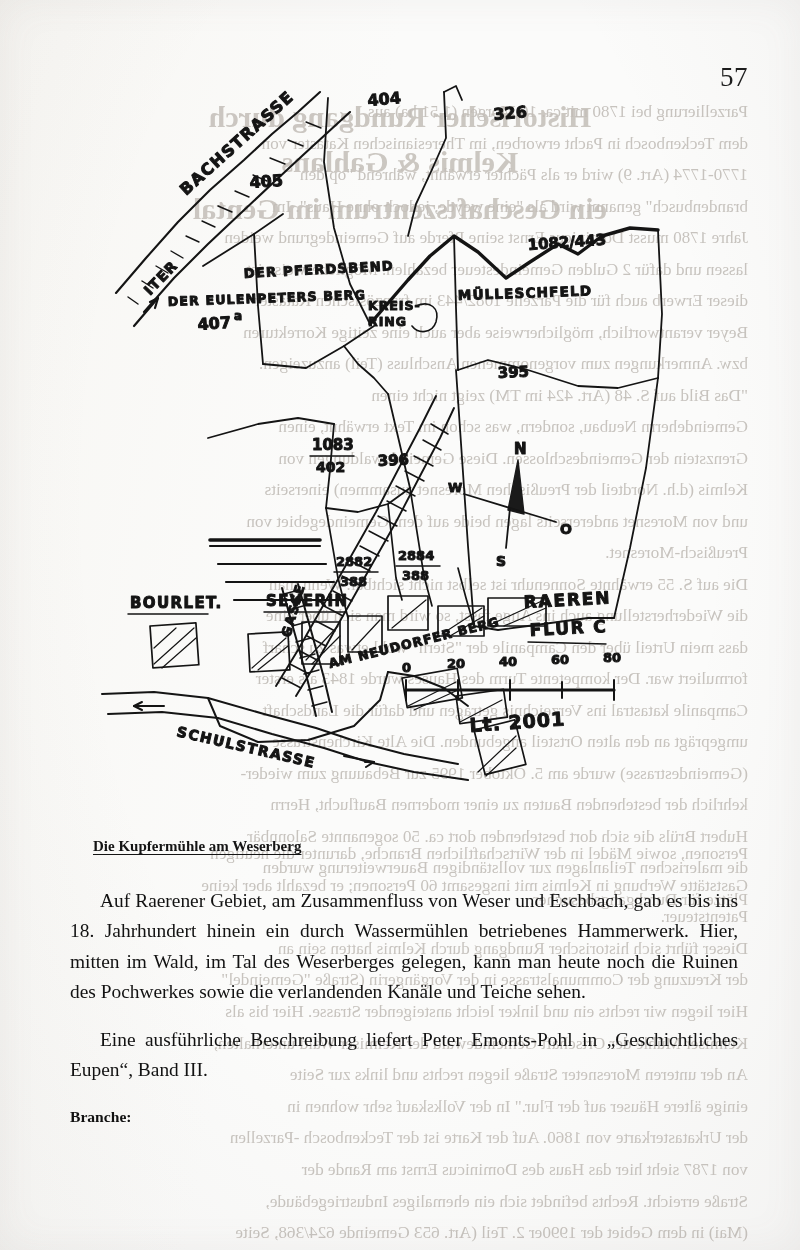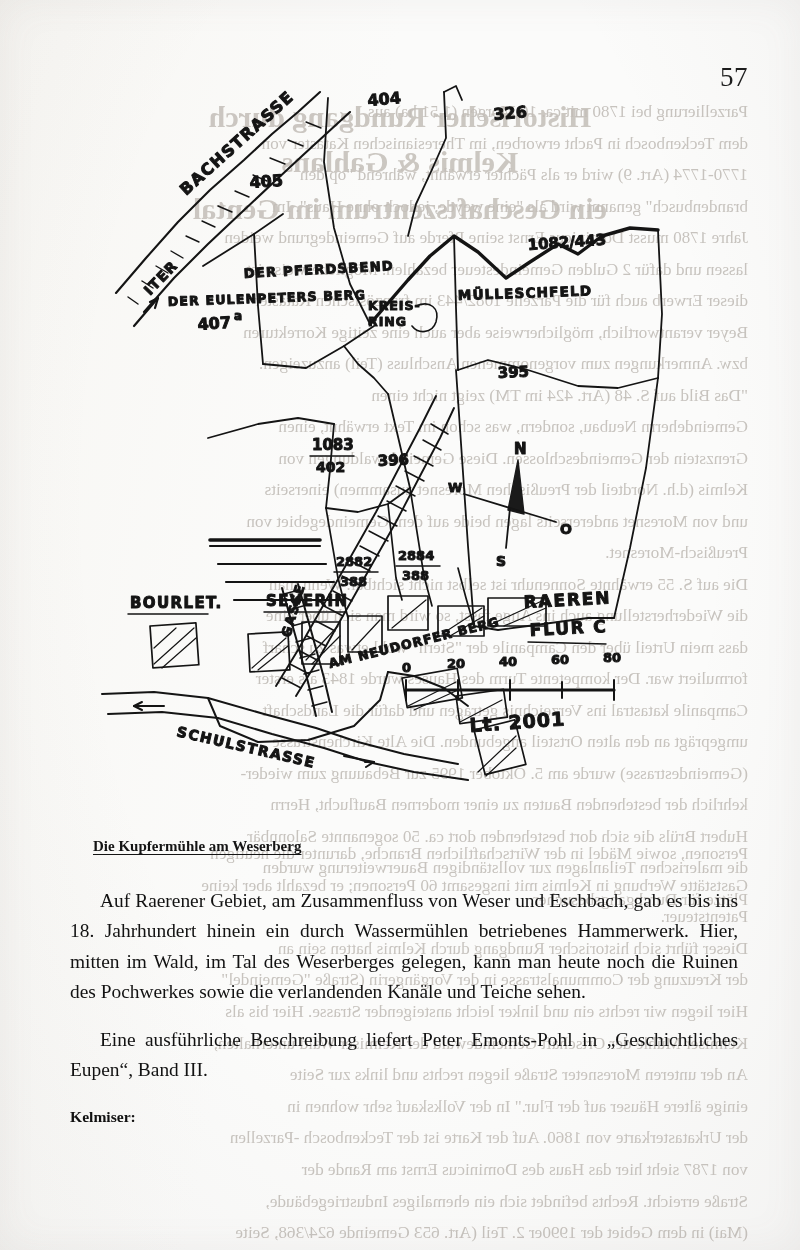--- a/index.html
+++ b/index.html
@@ -392,16 +392,16 @@
   </div>
 
 
   <div class="sub-head">Die Kupfermühle am Weserberg</div>
 
   <div class="body">
     <p>Auf Raerener Gebiet, am Zusammenfluss von Weser und Eschbach, gab es bis ins 18. Jahrhundert hinein ein durch Wassermühlen betriebenes Hammerwerk. Hier, mitten im Wald, im Tal des Weserberges gelegen, kann man heute noch die Ruinen des Pochwerkes sowie die verlandenden Kanäle und Teiche sehen.</p>
     <p>Eine ausführliche Beschreibung liefert Peter Emonts-Pohl in „Geschichtliches Eupen“, Band III.</p>
   </div>
 
-  <div class="quellen-head">Kelmiser:</div>
+  <div class="quellen-head">Branche:</div>
 
   <div class="edge-shade"></div>
 </div>
 
 </body></html>

